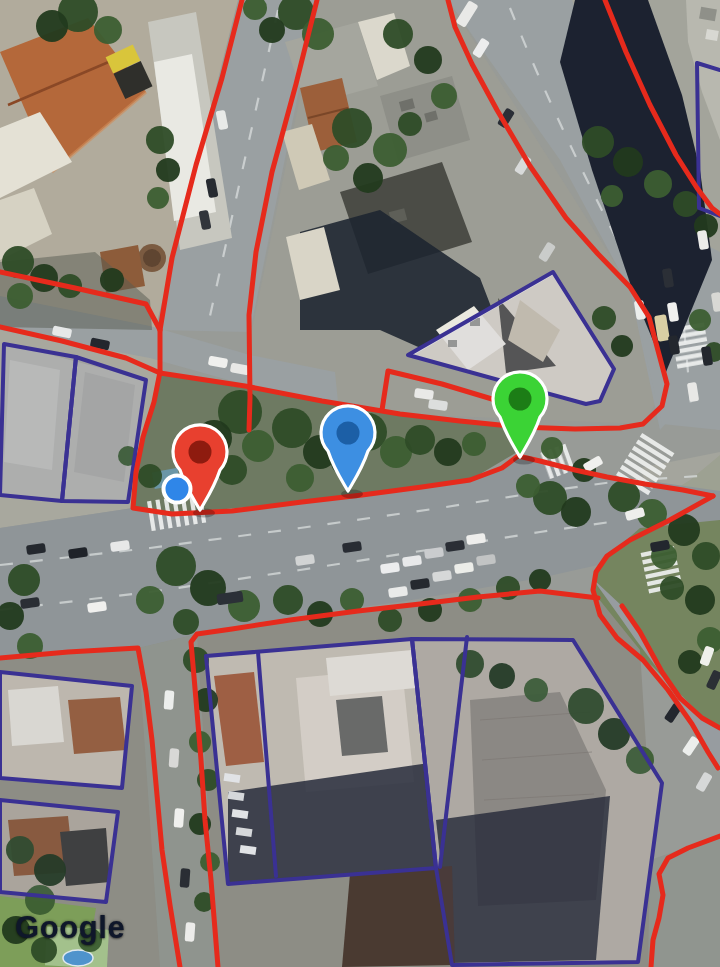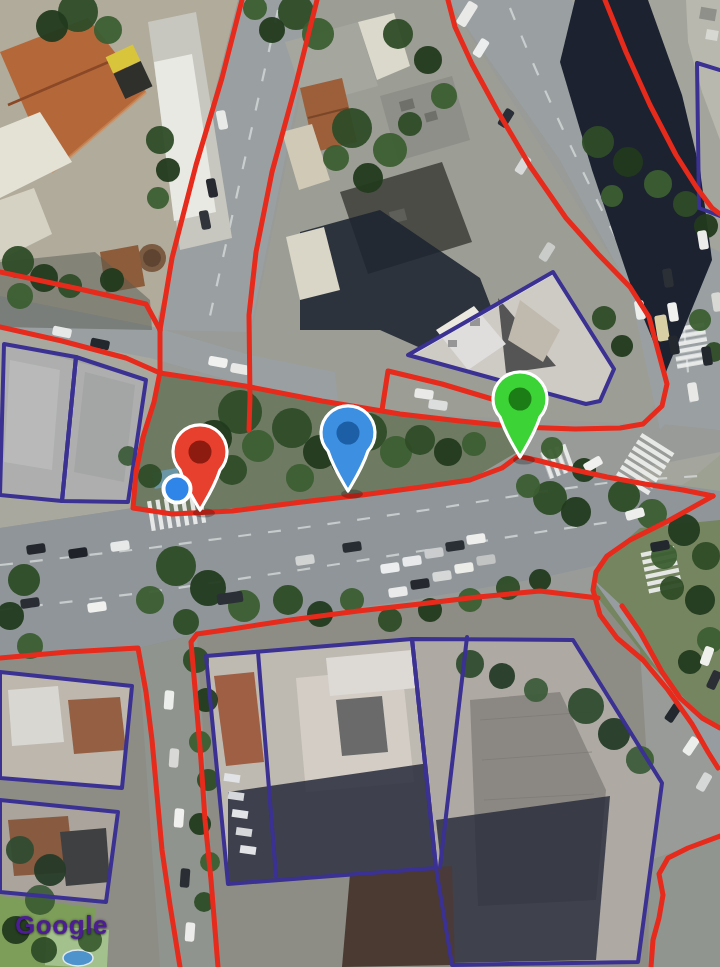--- a/index.html
+++ b/index.html
@@ -1,20 +1,20 @@
 <!DOCTYPE html>
 <html><head>
 <meta charset="utf-8">
 <style>
   html,body{margin:0;padding:0;background:#202124;}
   #stage{position:relative;width:720px;height:967px;overflow:hidden;
          font-family:"Liberation Sans",sans-serif;background:#989b97;}
   #map-svg{position:absolute;left:0;top:0;display:block;}
-  .google-logo{position:absolute;left:15px;top:910px;color:#4c1d95;
-    font-family:"Liberation Sans",sans-serif;font-size:26px;font-weight:600;
+  .google-logo{position:absolute;left:15px;top:910px;color:#0f172a;
+    font-family:"Liberation Sans",sans-serif;font-size:31px;font-weight:600;
     letter-spacing:.6px;
     text-shadow:0 0 3px rgba(0,0,0,.45),0 1px 2px rgba(0,0,0,.4);
     user-select:none;}
 </style>
 </head>
 <body>
 
 <div id="stage">
   <svg id="map-svg" width="720" height="967" viewBox="0 0 720 967">
 

